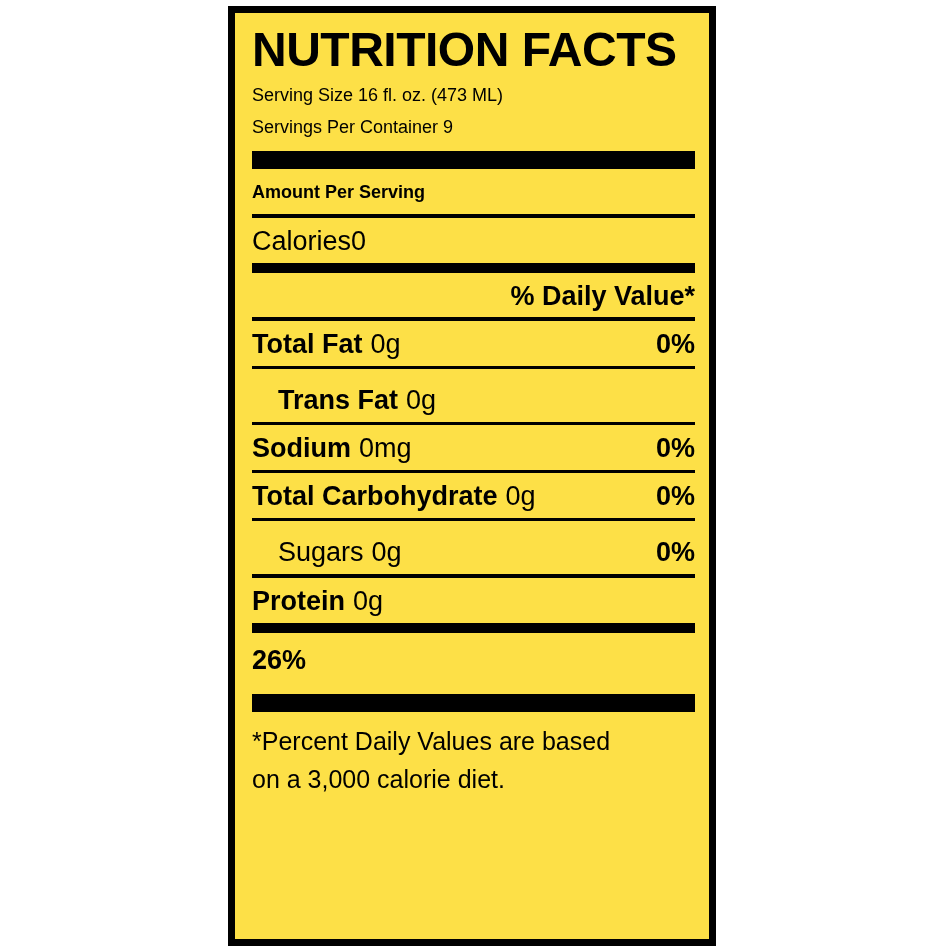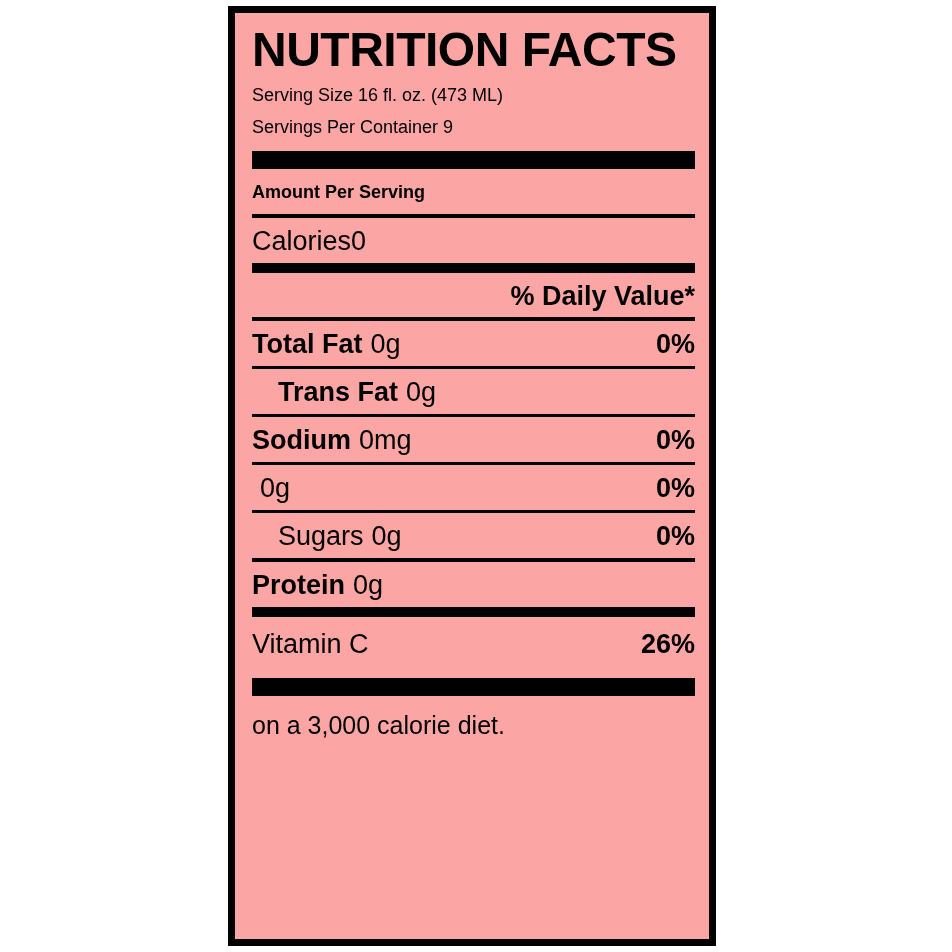--- a/index.html
+++ b/index.html
@@ -22,21 +22,21 @@
   }
   
   .label {
     position: absolute;
     left: 228px;
     top: 6px;
     width: 488px;
     height: 940px;
     box-sizing: border-box;
     border: 7px solid #000000;
-    background: #fca5a5;
+    background: #fde047;
   }
   .inner {
     position: absolute;
     left: 17px;
     top: 10px;
     right: 14px;
   }
 
   .title {
     font-family: "Liberation Sans", sans-serif;
@@ -95,20 +95,21 @@
   }
   .row .val {
     font-weight: normal;
     margin-left: 8px;
   }
   .row .dv {
     font-weight: bold;
   }
   .indent {
     padding-left: 26px;
+    margin-top: 8px;
   }
   .dv-header {
     text-align: right;
     font-weight: bold;
     font-size: 27px;
     line-height: 34px;
     padding: 6px 0 4px 0;
     white-space: nowrap;
   }
   .amount-row {
@@ -194,20 +195,21 @@
           <span class="bold">Sodium</span>
           <span class="val">0mg</span>
         </span>
         <span class="dv">0%</span>
       </div>
 
       <div class="rule-hair"></div>
 
       <div class="row">
         <span class="left">
+          <span class="bold">Total Carbohydrate</span>
           <span class="val">0g</span>
         </span>
         <span class="dv">0%</span>
       </div>
 
       <div class="rule-hair"></div>
 
       <div class="row indent">
         <span class="left">
           <span>Sugars</span>
@@ -222,25 +224,25 @@
         <span class="left">
           <span class="bold">Protein</span>
           <span class="val">0g</span>
         </span>
         <span class="dv"></span>
       </div>
 
       <div class="rule-medium"></div>
 
       <div class="vitamin-row">
-        <span class="vname">Vitamin C</span>
         <span class="vval">26%</span>
       </div>
 
       <div class="rule-thick"></div>
 
       <div class="footnote">
+        <div>*Percent Daily Values are based</div>
         <div>on a 3,000 calorie diet.</div>
       </div>
 
     </div>
   </div>
 </div>
 
 </body></html>

